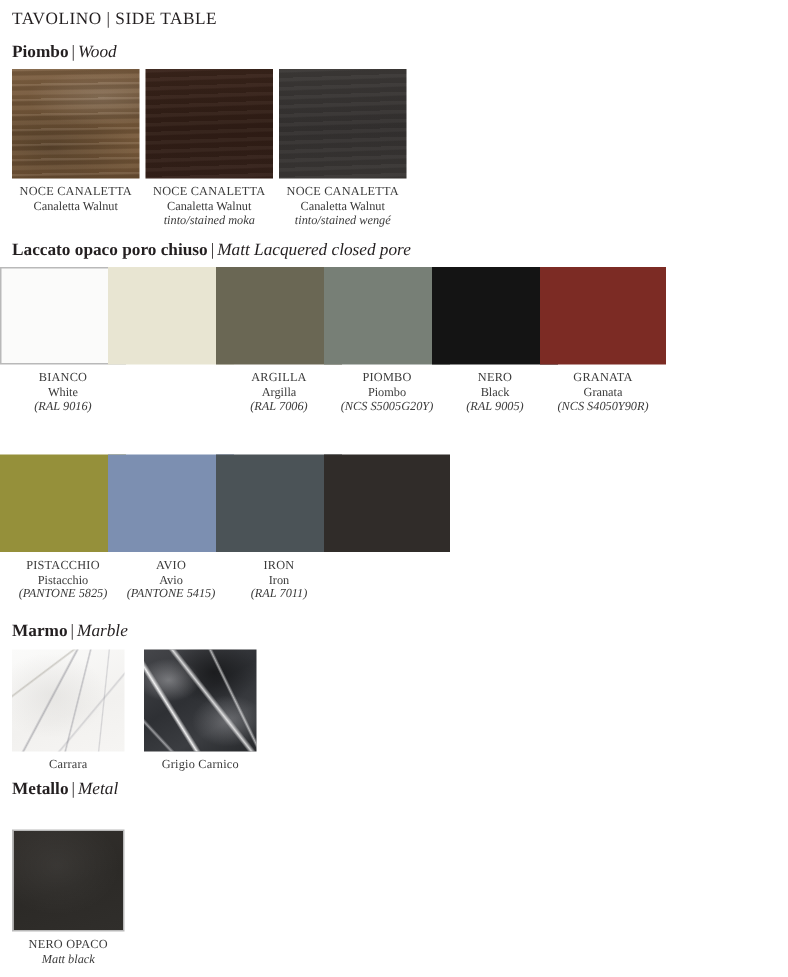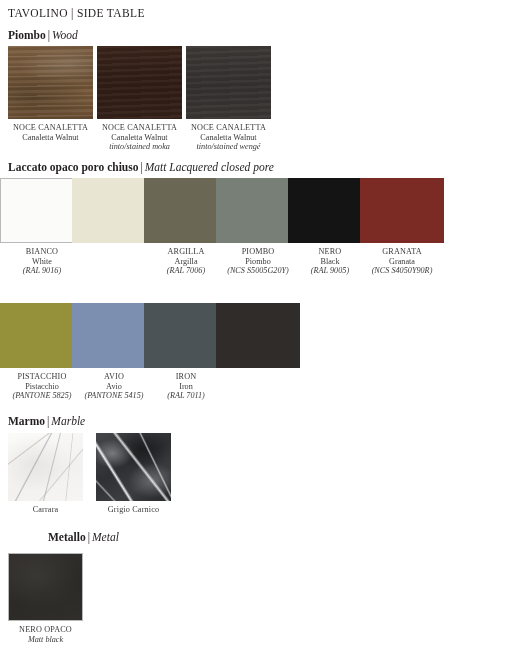--- a/index.html
+++ b/index.html
@@ -248,21 +248,21 @@
       </div>
     </div>
     <div class="cell">
       <div class="swatch carnico"></div>
       <div class="caption">
         <div class="it">Grigio Carnico</div>
       </div>
     </div>
   </div>
 
-  <div class="section-head" style="top:531px;margin-left:40px;">
+  <div class="section-head" style="top:520px;">
     <span class="it-name">Metallo</span><span class="sep">|</span><span class="en-name">Metal</span>
   </div>
 
   <div class="row" id="metal-row">
     <div class="cell">
       <div class="swatch matt-black sw-border"></div>
       <div class="caption">
         <div class="it">NERO OPACO</div>
         <div class="en" style="font-style:italic;">Matt black</div>
       </div>

